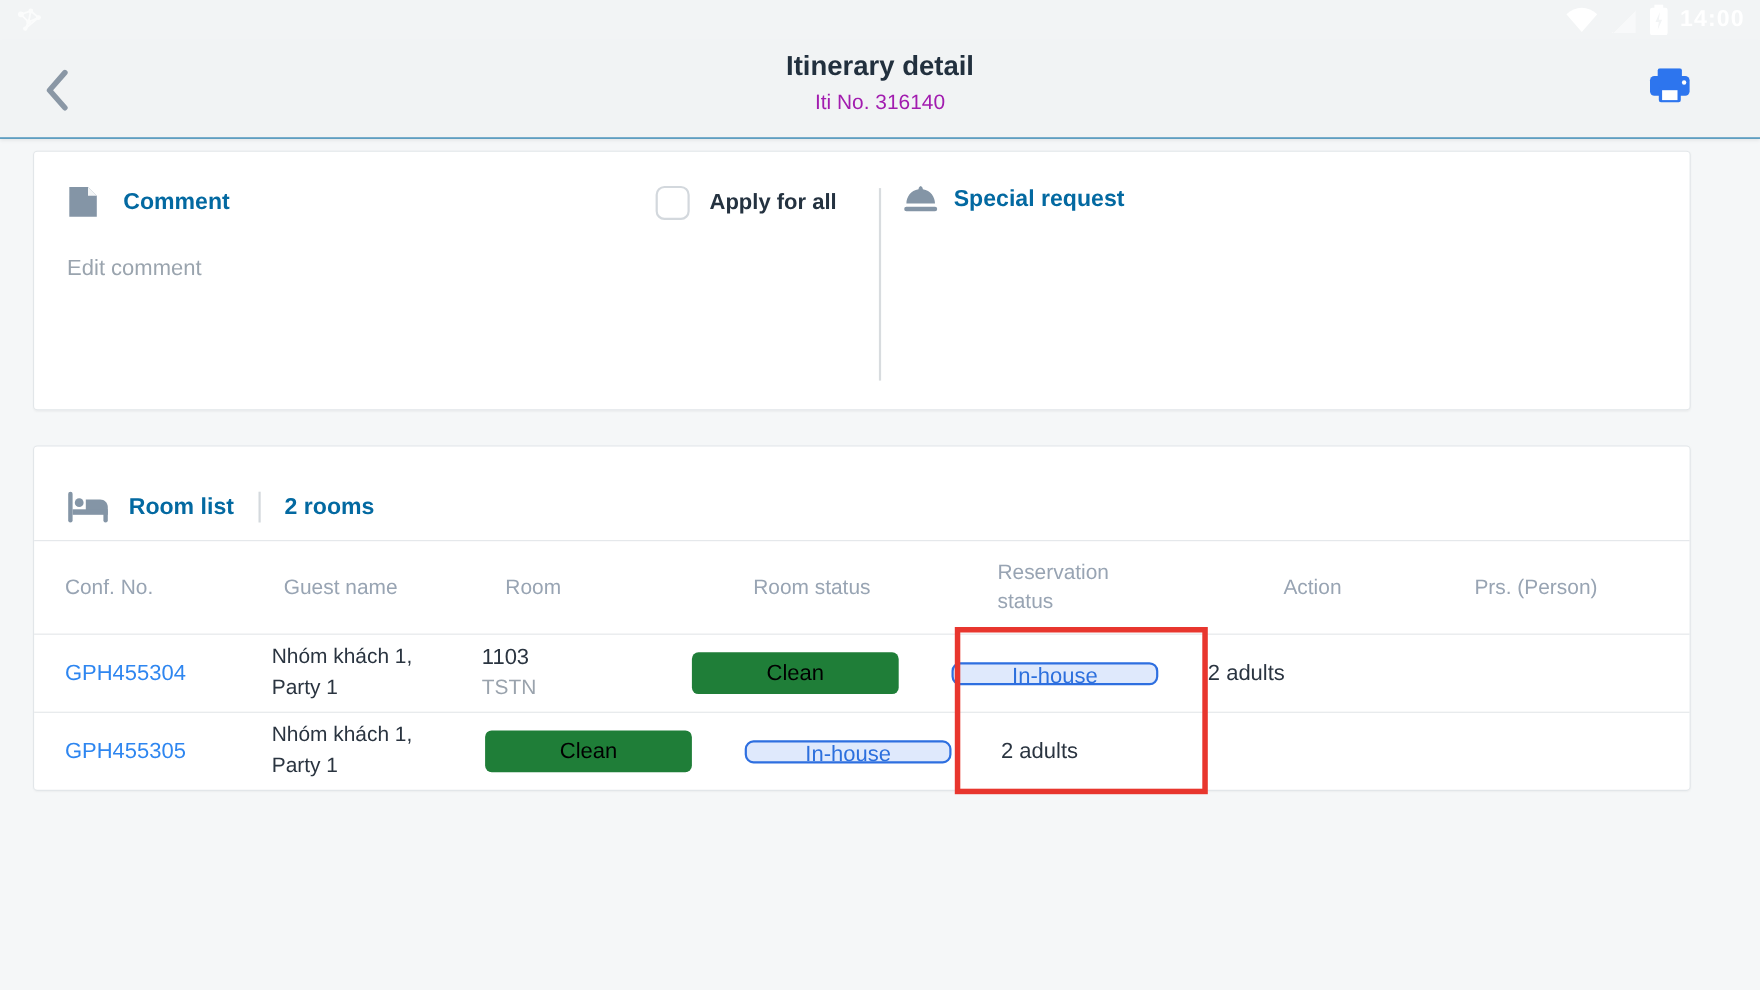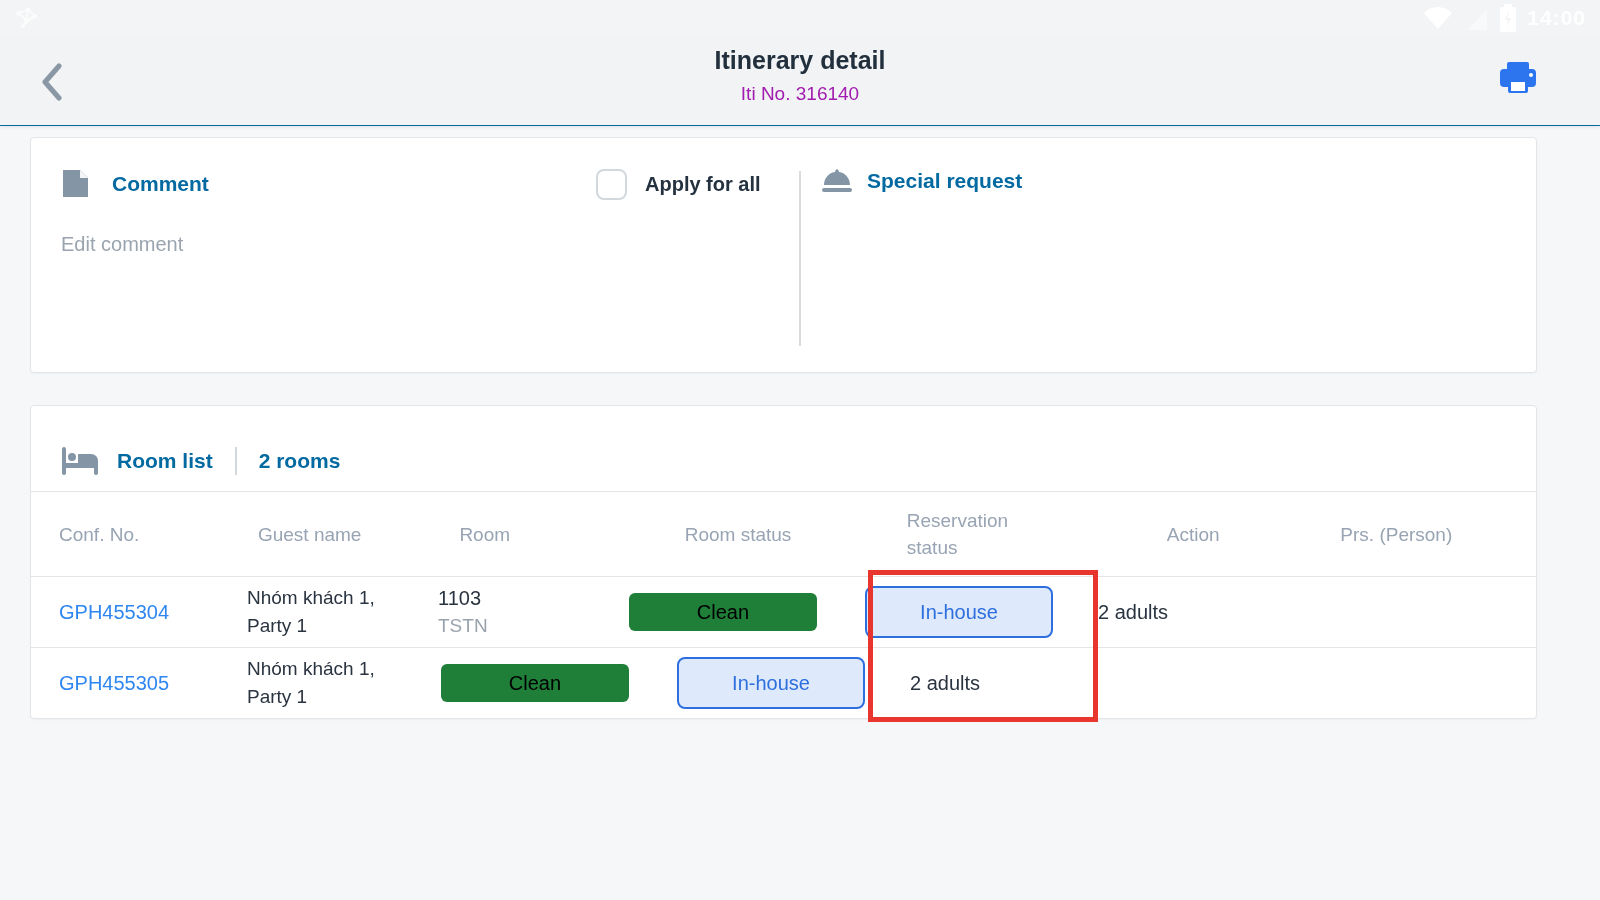--- a/index.html
+++ b/index.html
@@ -106,21 +106,21 @@
   .room-cell { font-size:20px; color:#2a3440; line-height:28px; }
   .room-code { color:#9aa3ad; font-size:19px; }
   .prs-text { font-size:20px; color:#2a3440; }
 
   .btn-clean {
     width:188px; height:38px; border:none; border-radius:6px;
     background:#1f7e38; color:#000000; font-size:20px;
     font-family:inherit; cursor:pointer;
   }
   .btn-inhouse {
-    width:188px; height:52px; border-radius:8px;
+    width:188px; height:21px; border-radius:8px;
     border:2px solid #2e6fe0; background:#dfe9fc; color:#2c6fdd;
     font-size:20px; font-family:inherit; cursor:pointer;
   }
 
   
   .annotation-rect {
     position:absolute; left:868px; top:570px; width:230px; height:152px;
     border:5px solid #e8362e; pointer-events:none;
   }
 

